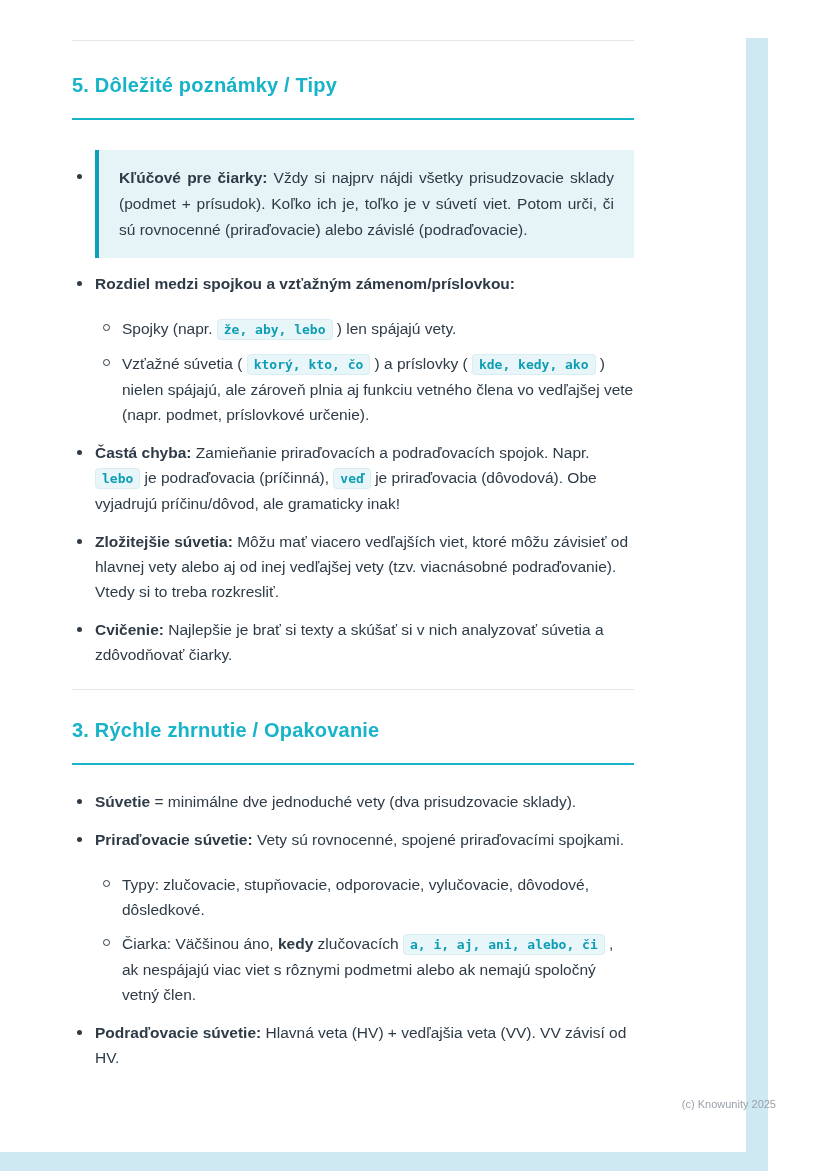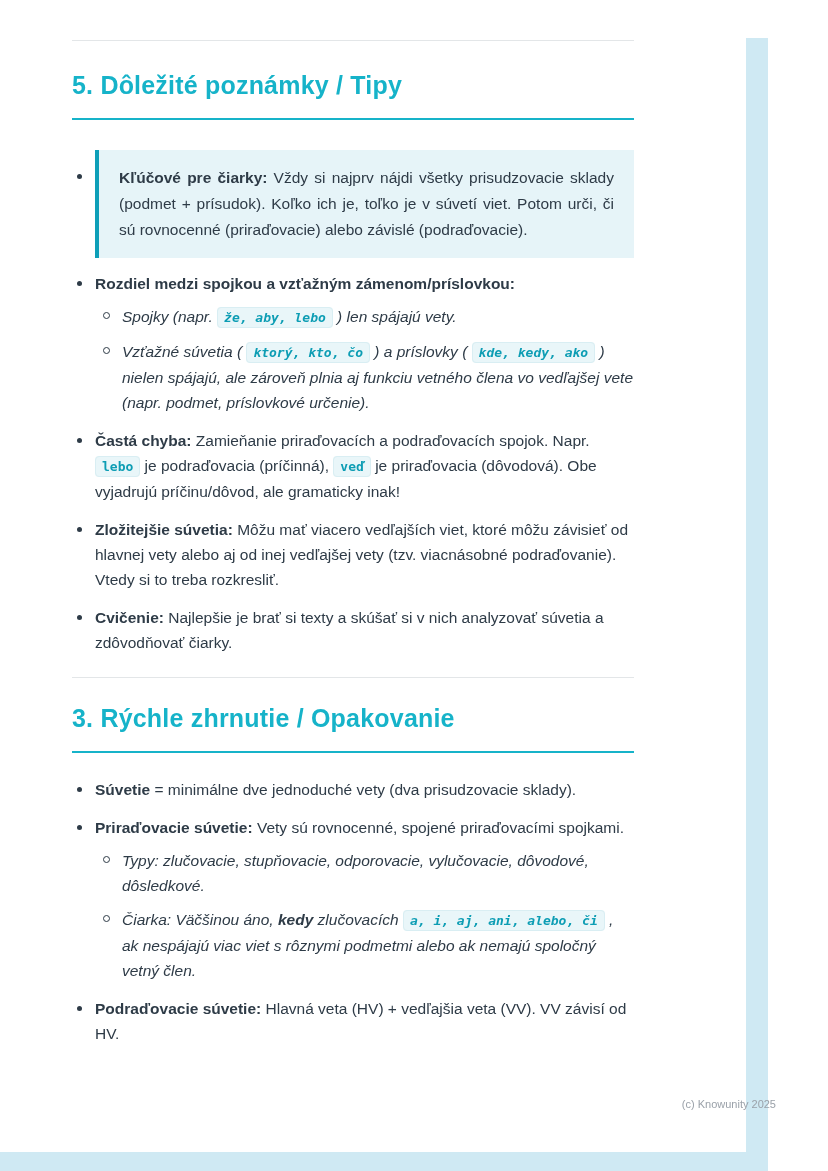--- a/index.html
+++ b/index.html
@@ -14,30 +14,30 @@
   .sheet { position:absolute; inset:0; background:#fff; }
   .strip-right { position:absolute; left:746px; top:38px; width:22px; bottom:0; background:var(--strip,#cfe9f3); }
   .strip-bottom { position:absolute; left:0; top:1152px; width:768px; height:19px; background:var(--strip,#cfe9f3); }
   .content { position:absolute; left:72px; top:0; width:562px; }
 
   .rule { height:1px; background:var(--rule,#e3e6e8); }
   .rule.top { margin-top:40px; }
   .rule.mid { margin-top:22px; }
   .rule.accent { height:2px; background:var(--accent,#16b3c9); margin-top:16px; }
 
-  h1.h { margin-top:28px; font-size:25px; line-height:33px; font-weight:700; color:var(--accent,#16b3c9); letter-spacing:.2px; }
+  h1.h { margin-top:28px; font-size:20px; line-height:33px; font-weight:700; color:var(--accent,#16b3c9); letter-spacing:.2px; }
   h1.h2 { margin-top:24px; }
 
   ul.l1 { list-style:none; margin-top:30px; font-size:15.5px; line-height:25px; }
   ul.l1.second { margin-top:24px; }
   li.li { position:relative; padding-left:23px; margin-bottom:13px; }
   li.li::before { content:""; position:absolute; left:5px; top:10px; width:5px; height:5px; border-radius:50%; background:var(--body,#2e3b47); }
   li.callout-li::before { top:24px; }
 
-  ul.l2 { list-style:none; margin-top:8px;font-style:italic; }
+  ul.l2 { list-style:none; margin-top:20px; }
   li.li2 { position:relative; padding-left:27px; margin-bottom:9px; }
   li.li2::before { content:""; position:absolute; left:8px; top:8px; width:5px; height:5px; border-radius:50%; border:1.5px solid var(--body,#2e3b47); background:transparent; }
 
   .callout {
     background:var(--callout_bg,#e6f4f8);
     border-left:4px solid var(--accent_dark,#0d9fb8);
     padding:15px 20px;
     text-align:justify;
     line-height:26px;
   }

